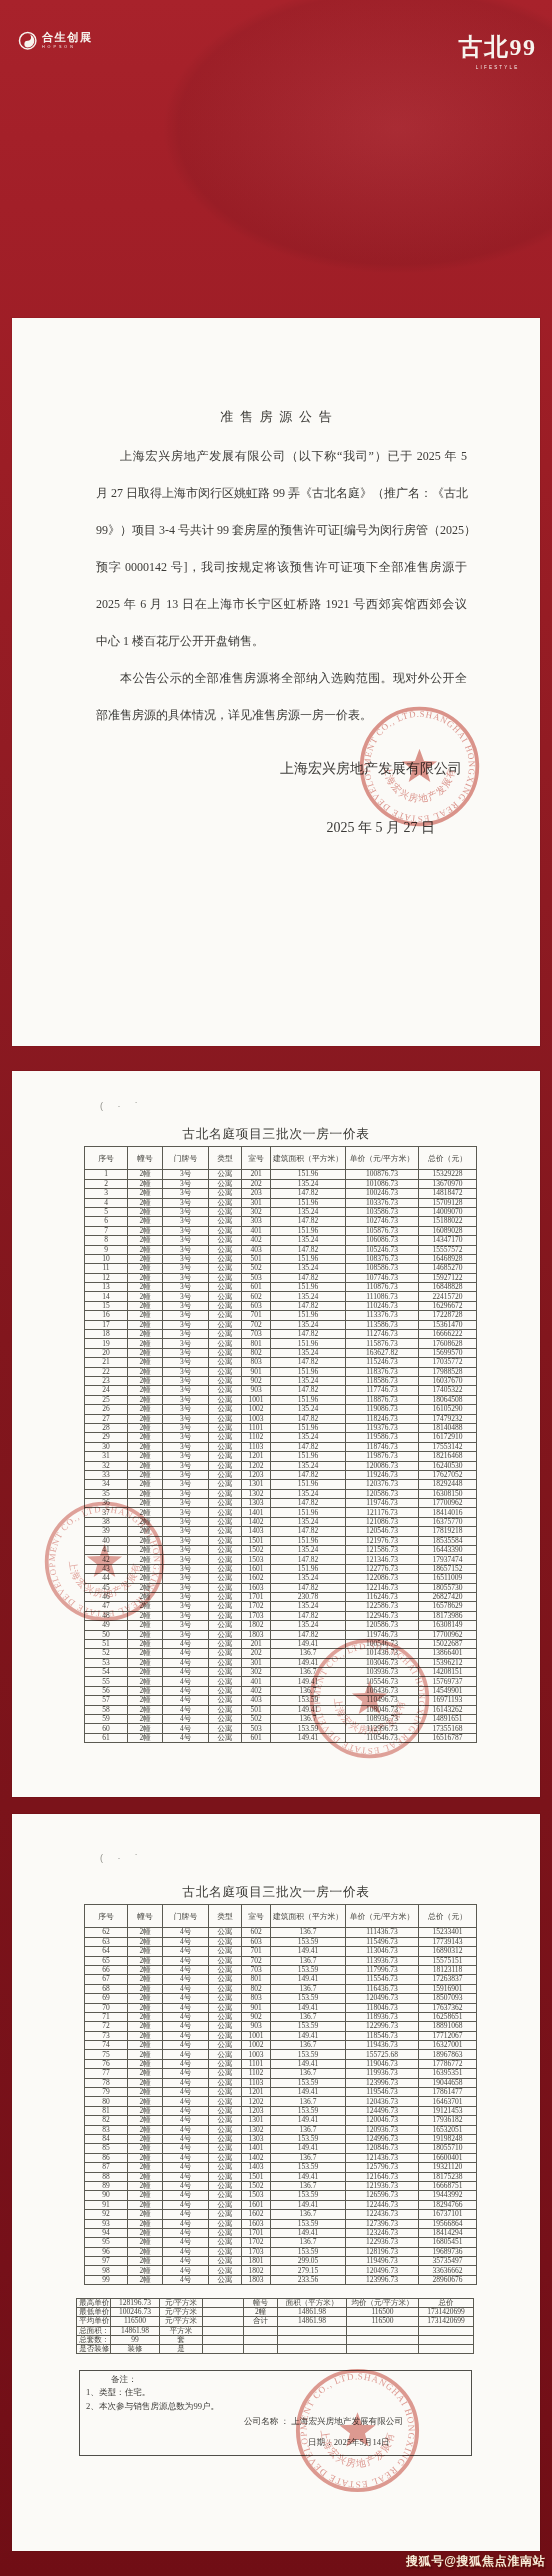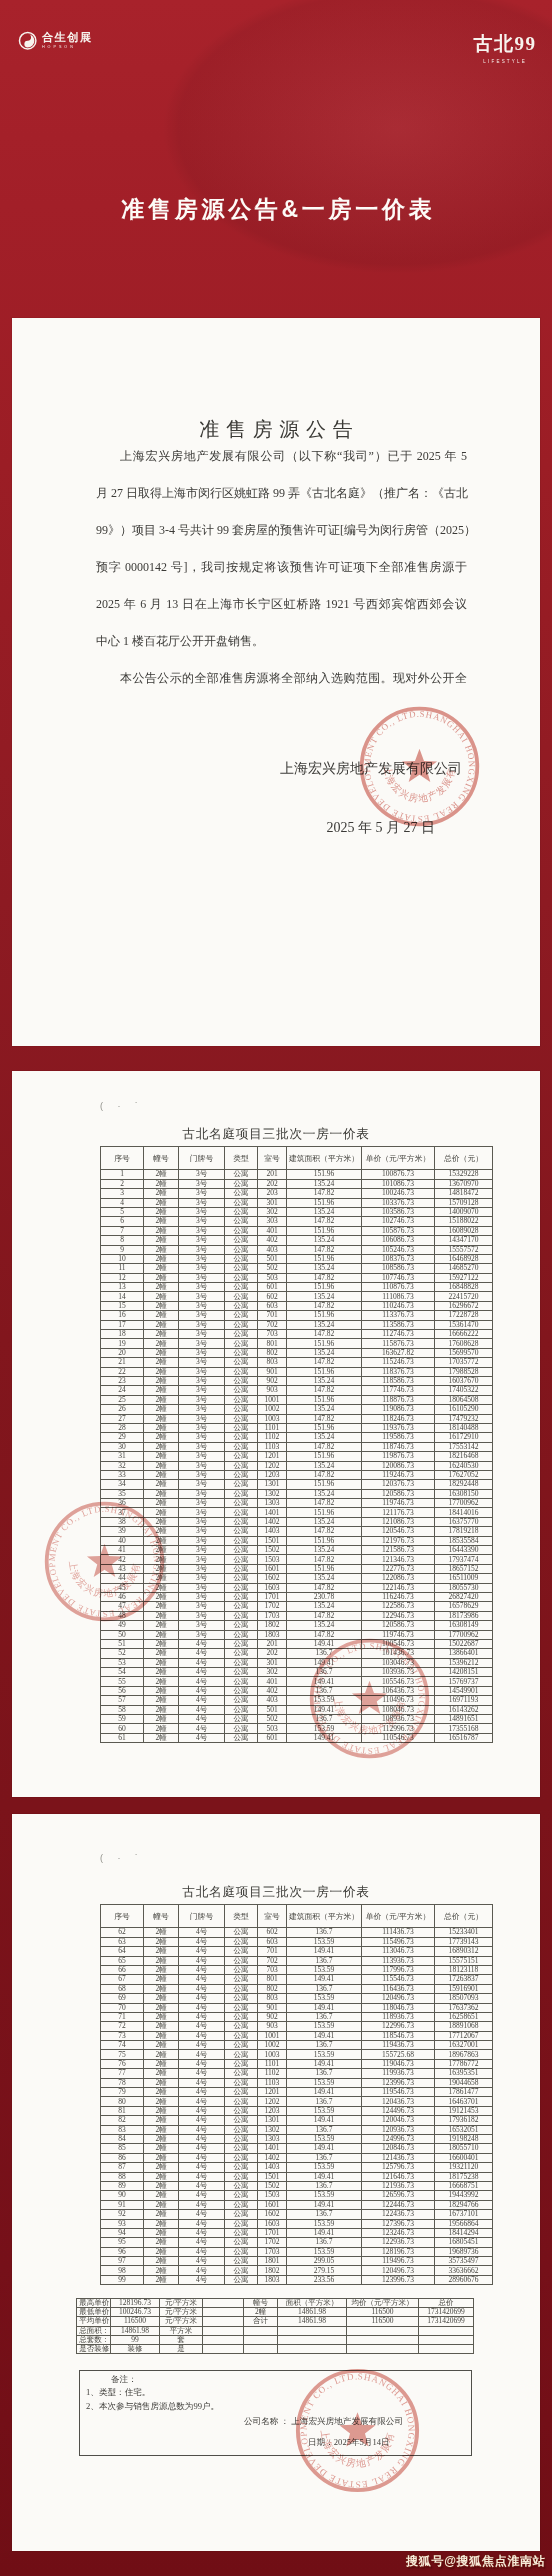--- a/index.html
+++ b/index.html
@@ -9,49 +9,49 @@
     font-family:"Liberation Sans",sans-serif;
   }
   .hero-glow{position:absolute;left:0;top:0;width:553px;height:321px;pointer-events:none;
     background:radial-gradient(ellipse 314px 194px at 72% 40%,rgba(255,255,255,0.05),rgba(0,0,0,0.06) 70%,transparent 75%);}
   
   .logo-left{position:absolute;left:18px;top:31px;display:flex;align-items:center;color:#f7f3ee;}
   .logo-left .swirl{width:19.4px;height:19.4px;margin-right:4.5px;}
   .logo-left .nm{font-size:11.2px;letter-spacing:1.5px;font-weight:bold;line-height:11.2px;}
   .logo-left .sub{font-size:3.7px;letter-spacing:3px;margin-top:1.5px;}
   .logo-right{position:absolute;right:16.4px;top:31px;text-align:center;color:#f7f3ee;}
-  .logo-right .nm{font-size:19px;letter-spacing:1.5px;font-weight:bold;font-family:"Liberation Serif",serif;}
+  .logo-right .nm{font-size:24px;letter-spacing:1.5px;font-weight:bold;font-family:"Liberation Serif",serif;}
   .logo-right .sub{font-size:4.5px;letter-spacing:2.2px;margin-top:2.2px;}
   
   .main-title{position:absolute;left:0;top:122px;width:553px;text-align:center;color:#fdfbf8;
     font-size:40px;font-weight:bold;letter-spacing:19.4px;text-indent:19.4px;}
   .sub-title{position:absolute;left:0;top:194px;width:553px;text-align:center;color:#fdfbf8;
     font-size:23px;font-weight:bold;letter-spacing:3.7px;text-indent:3.7px;}
   
   .page{position:absolute;left:12px;width:528px;background:#fbfaf7;box-shadow:0 0 0 0.7px rgba(0,0,0,0.08);}
   #page1{top:318px;height:728px;}
   #page2{top:1071px;height:726px;}
   #page3{top:1814px;height:737px;}
   
-  .doc-title{position:absolute;left:0;top:98px;width:100%;text-align:center;
-    font-family:"Liberation Serif",serif;font-size:20px;color:#3b3a36;letter-spacing:6.7px;text-indent:6.7px;}
+  .doc-title{position:absolute;left:0;top:90px;width:100%;text-align:center;
+    font-family:"Liberation Serif",serif;font-size:13px;color:#3b3a36;letter-spacing:6.7px;text-indent:6.7px;}
   .doc-body{position:absolute;left:84px;top:120px;width:371px;}
   .doc-line{font-family:"Liberation Serif",serif;font-size:12px;color:#3b3a37;height:37px;line-height:37px;
     text-align:justify;text-align-last:justify;white-space:nowrap;}
   .doc-line.indent{text-indent:2em;}
   .doc-line.last{text-align:right;text-align-last:left;}
   .doc-sign{position:absolute;right:78px;top:442px;font-family:"Liberation Serif",serif;font-size:14px;color:#3b3a37;}
   .doc-date{position:absolute;right:105px;top:501px;font-family:"Liberation Serif",serif;font-size:14px;color:#3b3a37;}
   
   .stamp{position:absolute;color:#c64a3e;opacity:0.58;mix-blend-mode:multiply;}
   
   .artifact{position:absolute;left:88px;color:#90908a;font-size:9px;letter-spacing:6px;}
   .tbl-title{position:absolute;left:0;width:100%;text-align:center;
     font-family:"Liberation Serif",serif;font-size:12.7px;color:#3d3c38;letter-spacing:0.7px;}
-  table.price{position:absolute;left:88px;border-collapse:collapse;table-layout:fixed;width:391px;
+  table.price{position:absolute;left:72px;border-collapse:collapse;table-layout:fixed;width:391px;
     font-family:"Liberation Serif",serif;color:#45443f;background:transparent;}
   table.price th{border:0.7px solid #5b5a52;font-size:7.8px;font-weight:normal;height:22.4px;padding:0;white-space:nowrap;overflow:hidden;}
   table.price td{border:0.7px solid #5b5a52;font-size:7.5px;line-height:8.2px;height:8.4px;padding:0;text-align:center;white-space:nowrap;overflow:hidden;}
   #tbl1{top:75px;} #tbl2{top:90px;}
   
   table.summary{position:absolute;left:64px;top:484px;border-collapse:collapse;table-layout:fixed;width:397px;
     font-family:"Liberation Serif",serif;color:#45443f;}
   table.summary td{border:0.7px solid #5b5a52;font-size:7.5px;line-height:8.2px;height:8.2px;padding:0;text-align:center;white-space:nowrap;overflow:hidden;}
   table.summary td.lab{text-align:left;padding-left:2.2px;}
   
@@ -99,32 +99,32 @@
     <div>
       <div class="nm">合生创展</div>
       <div class="sub">HOPSON</div>
     </div>
   </div>
   <div class="logo-right">
     <div class="nm">古北99</div>
     <div class="sub">LIFESTYLE</div>
   </div>
 
-  <div class="sub-title">准售房源公告&amp;一房一价表</div>
 
   <div class="page" id="page1">
     <div class="doc-title">准售房源公告</div>
     <div class="doc-body">
         <div class="doc-line indent">上海宏兴房地产发展有限公司（以下称“我司”）已于 2025 年 5</div>
         <div class="doc-line">月 27 日取得上海市闵行区姚虹路 99 弄《古北名庭》（推广名：《古北</div>
         <div class="doc-line">99》）项目 3-4 号共计 99 套房屋的预售许可证[编号为闵行房管（2025）</div>
         <div class="doc-line">预字 0000142 号]，我司按规定将该预售许可证项下全部准售房源于</div>
         <div class="doc-line">2025 年 6 月 13 日在上海市长宁区虹桥路 1921 号西郊宾馆西郊会议</div>
         <div class="doc-line last">中心 1 楼百花厅公开开盘销售。</div>
         <div class="doc-line indent">本公告公示的全部准售房源将全部纳入选购范围。现对外公开全</div>
+        <div class="doc-line last">部准售房源的具体情况，详见准售房源一房一价表。</div>
       </div>
     <div class="doc-sign">上海宏兴房地产发展有限公司</div>
     <div class="doc-date">2025 年 5 月 27 日</div>
     <svg class="stamp" style="left:344px;top:385px;width:127px;height:127px;" viewBox="0 0 200 200">
         <use href="#stamp-g"></use>
       </svg>
   </div>
 
   <div class="page" id="page2">
     <div class="artifact" style="top:30px;">( ·  ˙</div>

